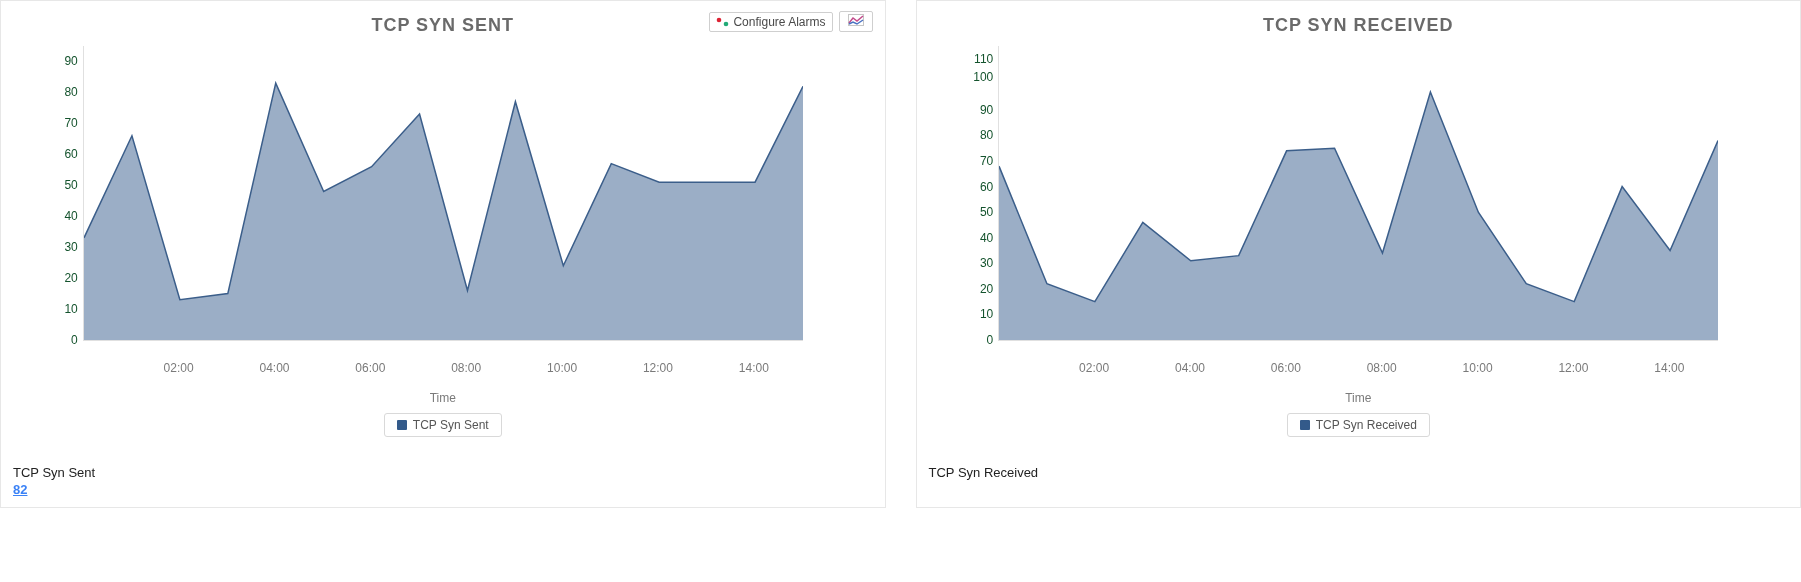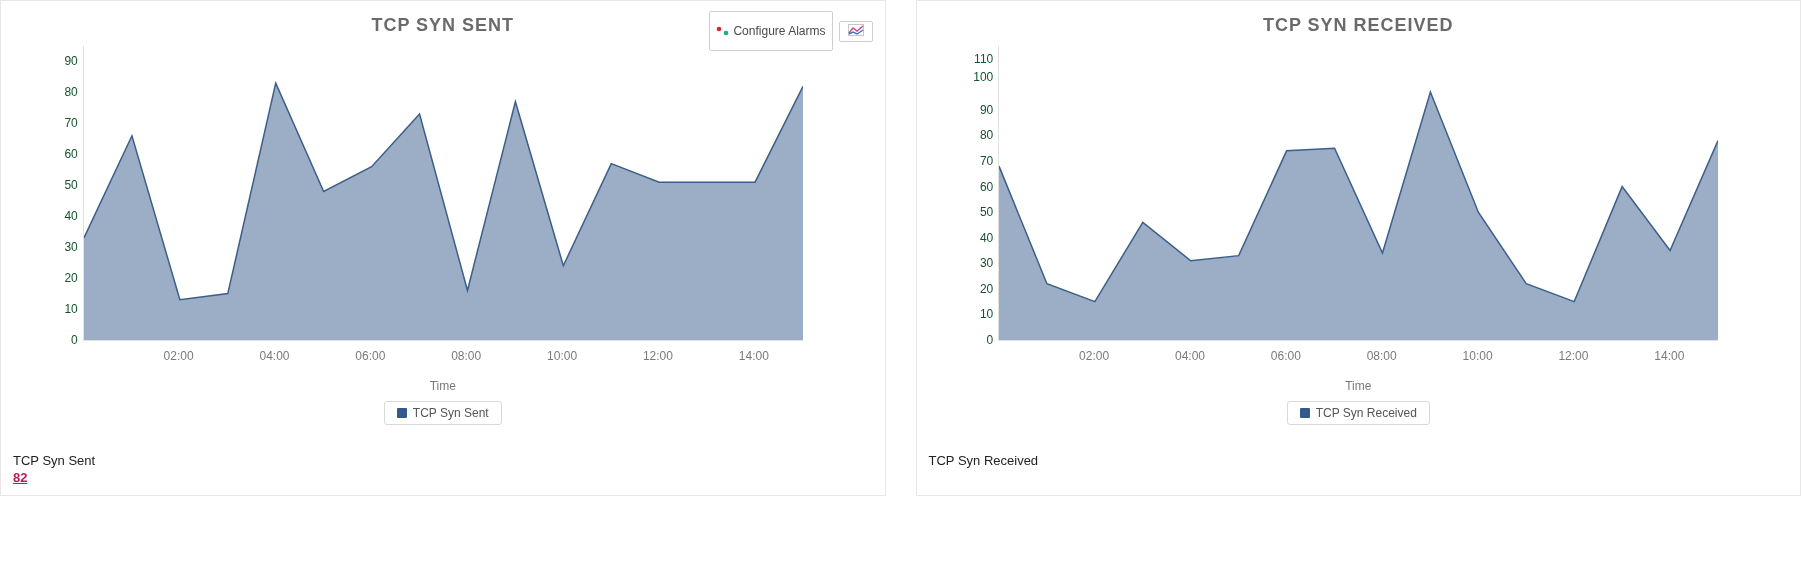--- a/index.html
+++ b/index.html
@@ -40,21 +40,21 @@
     z-index: 5;
   }
   .tool-btn {
     display: inline-flex;
     align-items: center;
     gap: 4px;
     border: 1px solid #cfcfcf;
     background: #ffffff;
     color: #4a4a4a;
     font: 12px Verdana, Arial, sans-serif;
-    padding: 12px 6px;
+    padding: 2px 6px;
     border-radius: 2px;
     cursor: pointer;
   }
   .tool-btn.icon-only { padding: 2px 8px; }
   .plot-wrap {
     width: 720px;
     margin: 0 auto;
   }
   .plot-area {
     position: relative;
@@ -70,21 +70,21 @@
     position: absolute;
     right: calc(100% + 6px);
     transform: translateY(-50%);
     font: 12px Verdana, Arial, sans-serif;
     color: #14532d;
     white-space: nowrap;
   }
   .x-ticks {
     position: relative;
     height: 18px;
-    margin-top: 8px;
+    margin-top: 20px;
   }
   .x-tick {
     position: absolute;
     top: 0;
     transform: translateX(-50%);
     font: 12px Verdana, Arial, sans-serif;
     color: #7a7a7a;
   }
   .x-label {
     text-align: center;
@@ -109,21 +109,21 @@
     vertical-align: -1px;
     border-radius: 1px;
   }
   .metric-label {
     font: 13px Arial, sans-serif;
     color: #222;
     margin: 28px 0 2px 0;
   }
   .metric-value {
     font: bold 13px Arial, sans-serif;
-    color: #be185d;
+    color: #3b82f6;
     text-decoration: underline;
     margin-bottom: 10px;
   }
 </style>
 </head>
 <body>
 
 <div class="page">
 
   <div class="panel">

